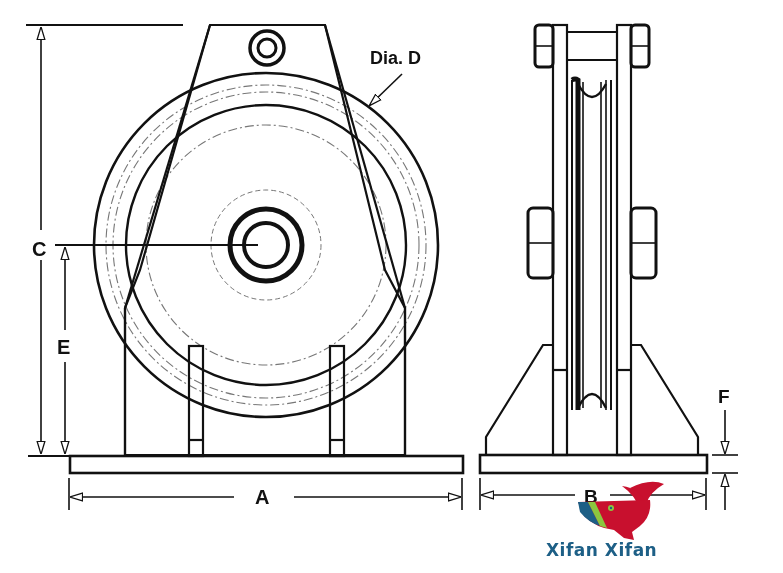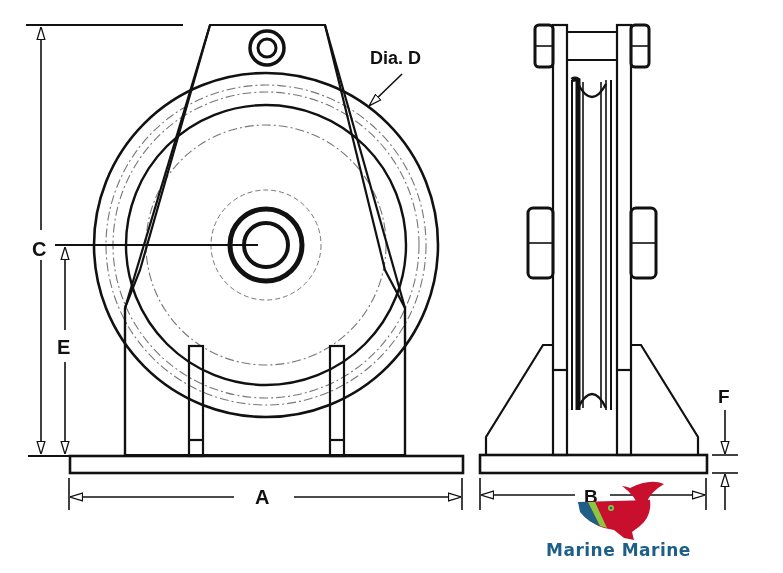--- a/index.html
+++ b/index.html
@@ -140,13 +140,13 @@
 
     <path d="M578,502 L588,502 L600,526 Q588,522 580,512 Z" fill="#1d5f86"></path>
 
     <path d="M588,502 L595,502 L607,528 L600,526 Z" fill="#8cc63f"></path>
 
     <circle cx="611" cy="508" r="3" fill="#8cc63f"></circle>
     <circle cx="611" cy="508" r="1.2" fill="#1d5f86"></circle>
   </g>
 </svg>
 
-<div class="brand">Marine Marine</div>
+<div class="brand">Xifan Xifan</div>
 
 </body></html>

